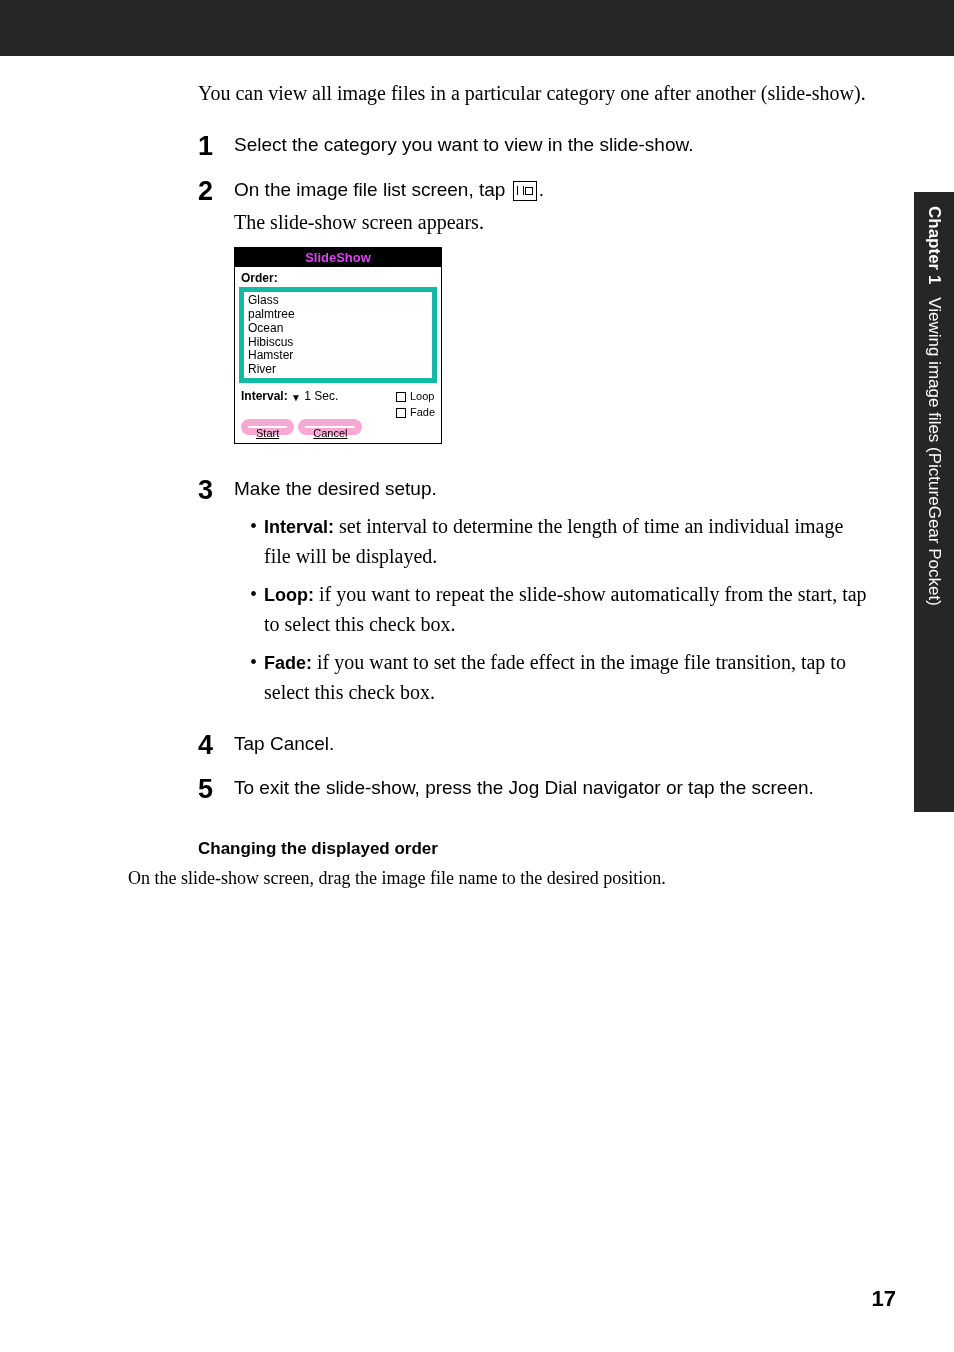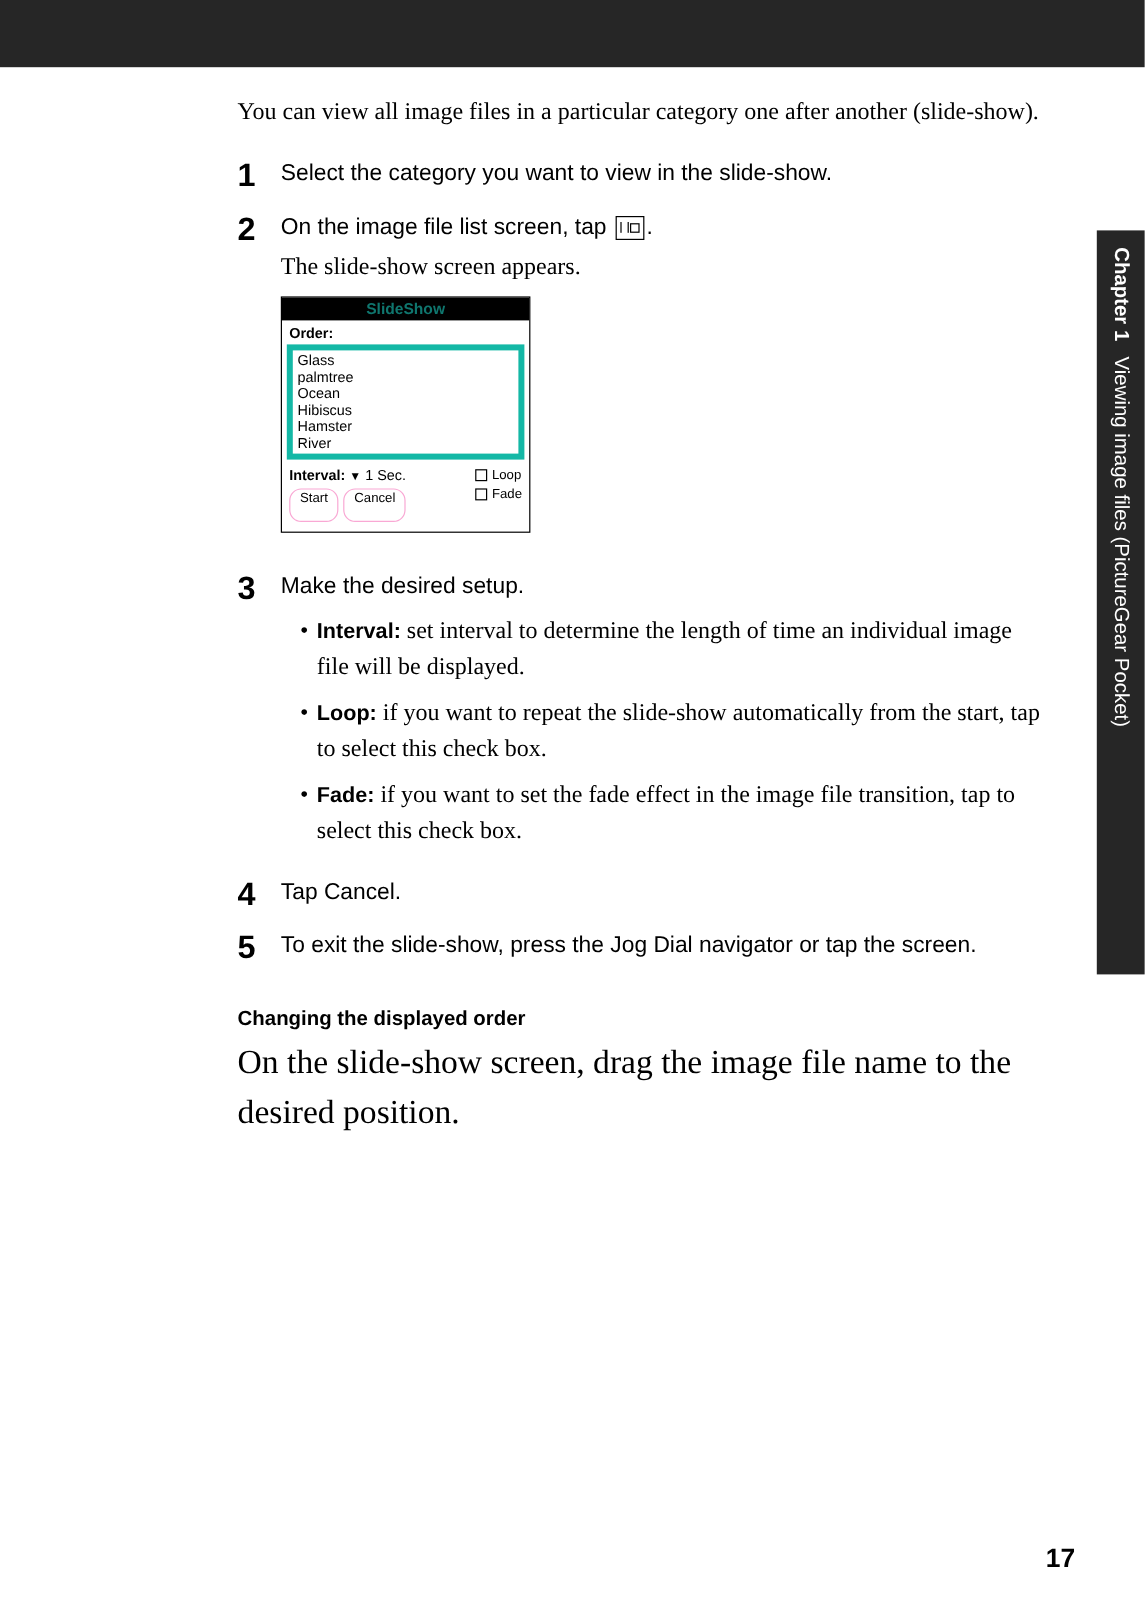--- a/index.html
+++ b/index.html
@@ -114,21 +114,21 @@
   .screenshot {
     width: 208px;
     border: 1.5px solid #000;
     font-family: Arial, Helvetica, sans-serif;
     font-size: 12px;
     background: #fff;
     margin: 6px 0 18px 0;
   }
   .ss-title {
     background: #000;
-    color: #0f766e;
+    color: #d946ef;
     text-align: center;
     font-weight: bold;
     font-size: 13px;
     padding: 2px 0;
   }
   .ss-order {
     font-weight: bold;
     padding: 4px 6px 2px 6px;
   }
   .ss-list {
@@ -140,36 +140,37 @@
     height: 96px;
   }
   .ss-bottom {
     display: flex;
     padding: 6px 6px 8px 6px;
     justify-content: space-between;
   }
   .ss-left { }
   .ss-interval {
     font-size: 12px;
-    margin-bottom: 4px;
+    margin-bottom: 16px;
   }
   .ss-interval b { font-weight: bold; }
   .ss-dd {
     display: inline-block;
     font-size: 10px;
     vertical-align: middle;
   }
   .ss-btns { display: flex; gap: 4px; }
   .ss-btn {
-    border: 1px solid #f9a8d4;
+    border: 7px solid #f9a8d4;
     border-radius: 10px;
     padding: 0 8px;
     font-size: 11px;
     line-height: 15px;
-    height: 28px;
+    height: 16px;
+    text-decoration: underline;
   }
   .ss-right {
     font-size: 11px;
     line-height: 1.4;
   }
   .ss-cb {
     display: inline-block;
     width: 10px; height: 10px;
     border: 1px solid #000;
     vertical-align: middle;
@@ -193,23 +194,22 @@
     font-weight: bold;
     font-size: 18px;
   }
   .sub-heading {
     font-family: Verdana, Arial, sans-serif;
     font-weight: bold;
     font-size: 17px;
     margin: 33px 0 6px 70px;
   }
   .body-text {
-    font-size: 28px;
+    font-size: 18px;
     line-height: 1.5;
-    margin-left: 70px;
   }
   .page-num {
     position: absolute;
     bottom: 40px;
     right: 58px;
     font-family: Verdana, Arial, sans-serif;
     font-weight: bold;
     font-size: 22px;
   }
 </style>

